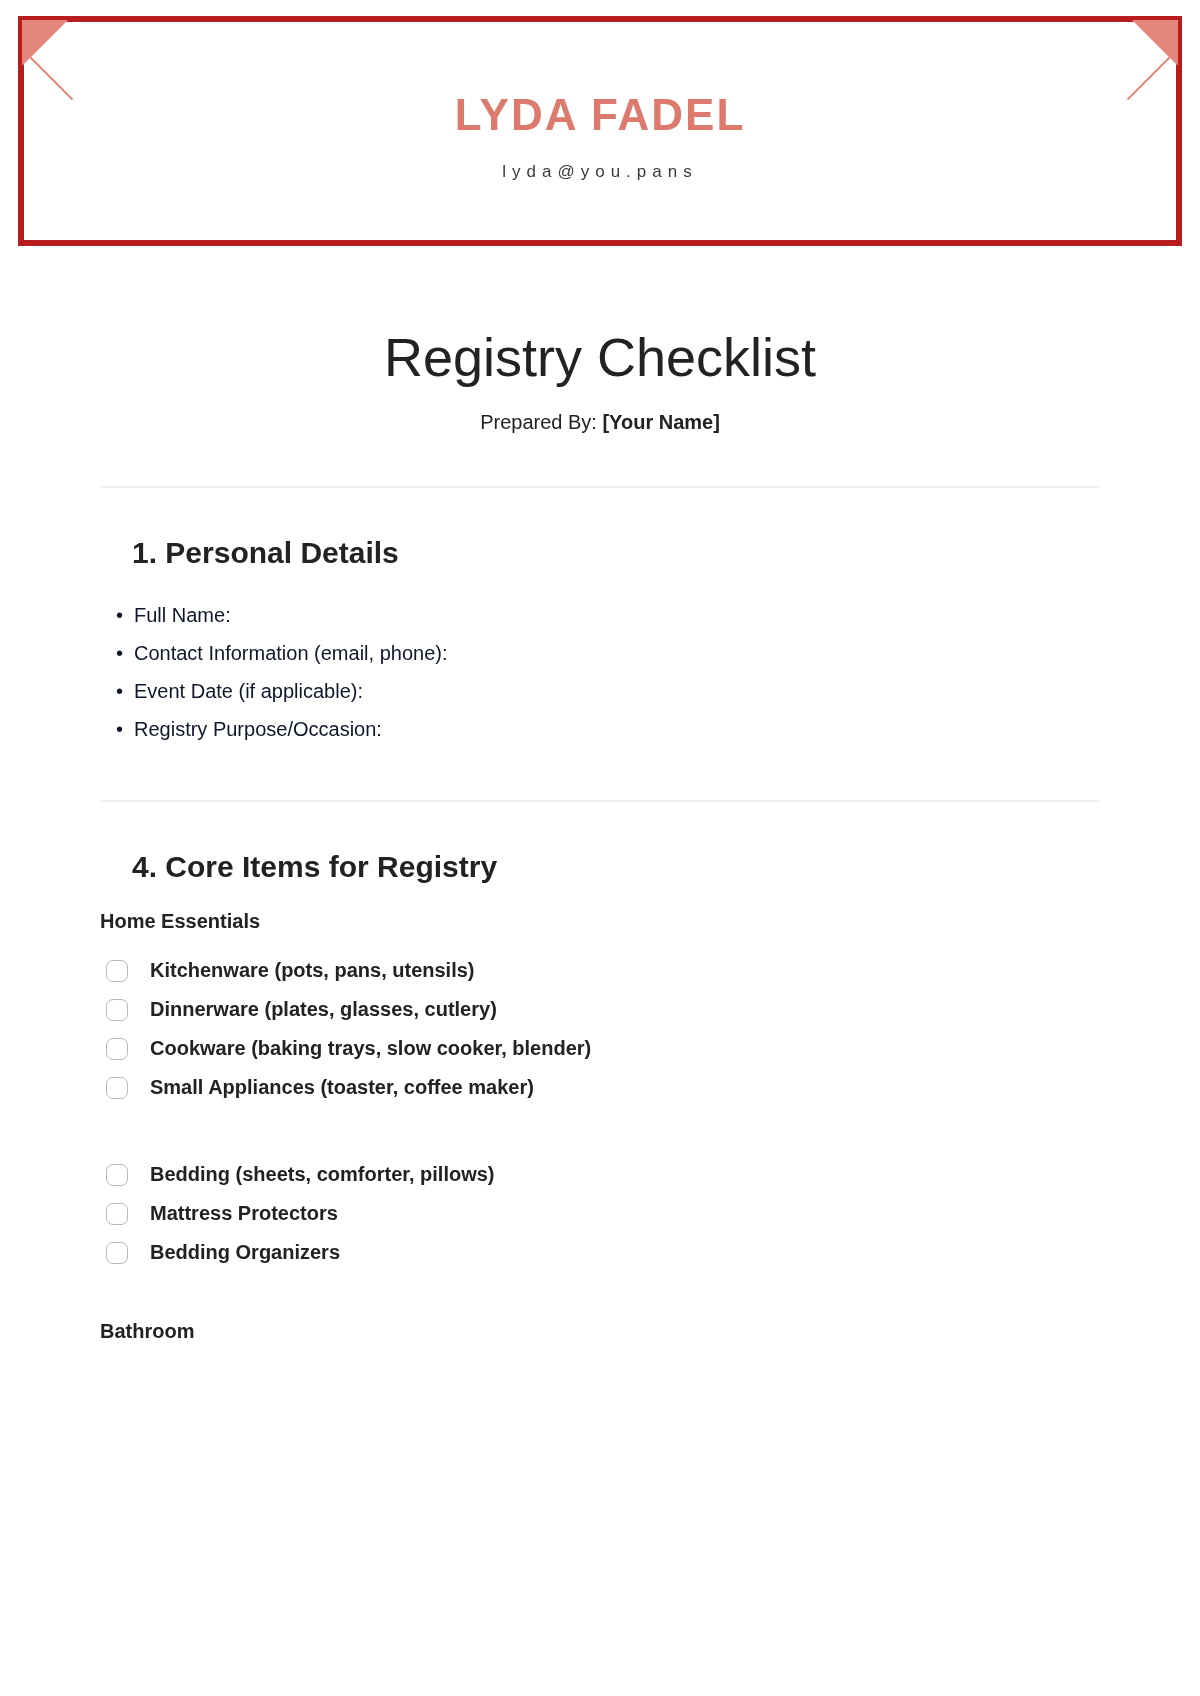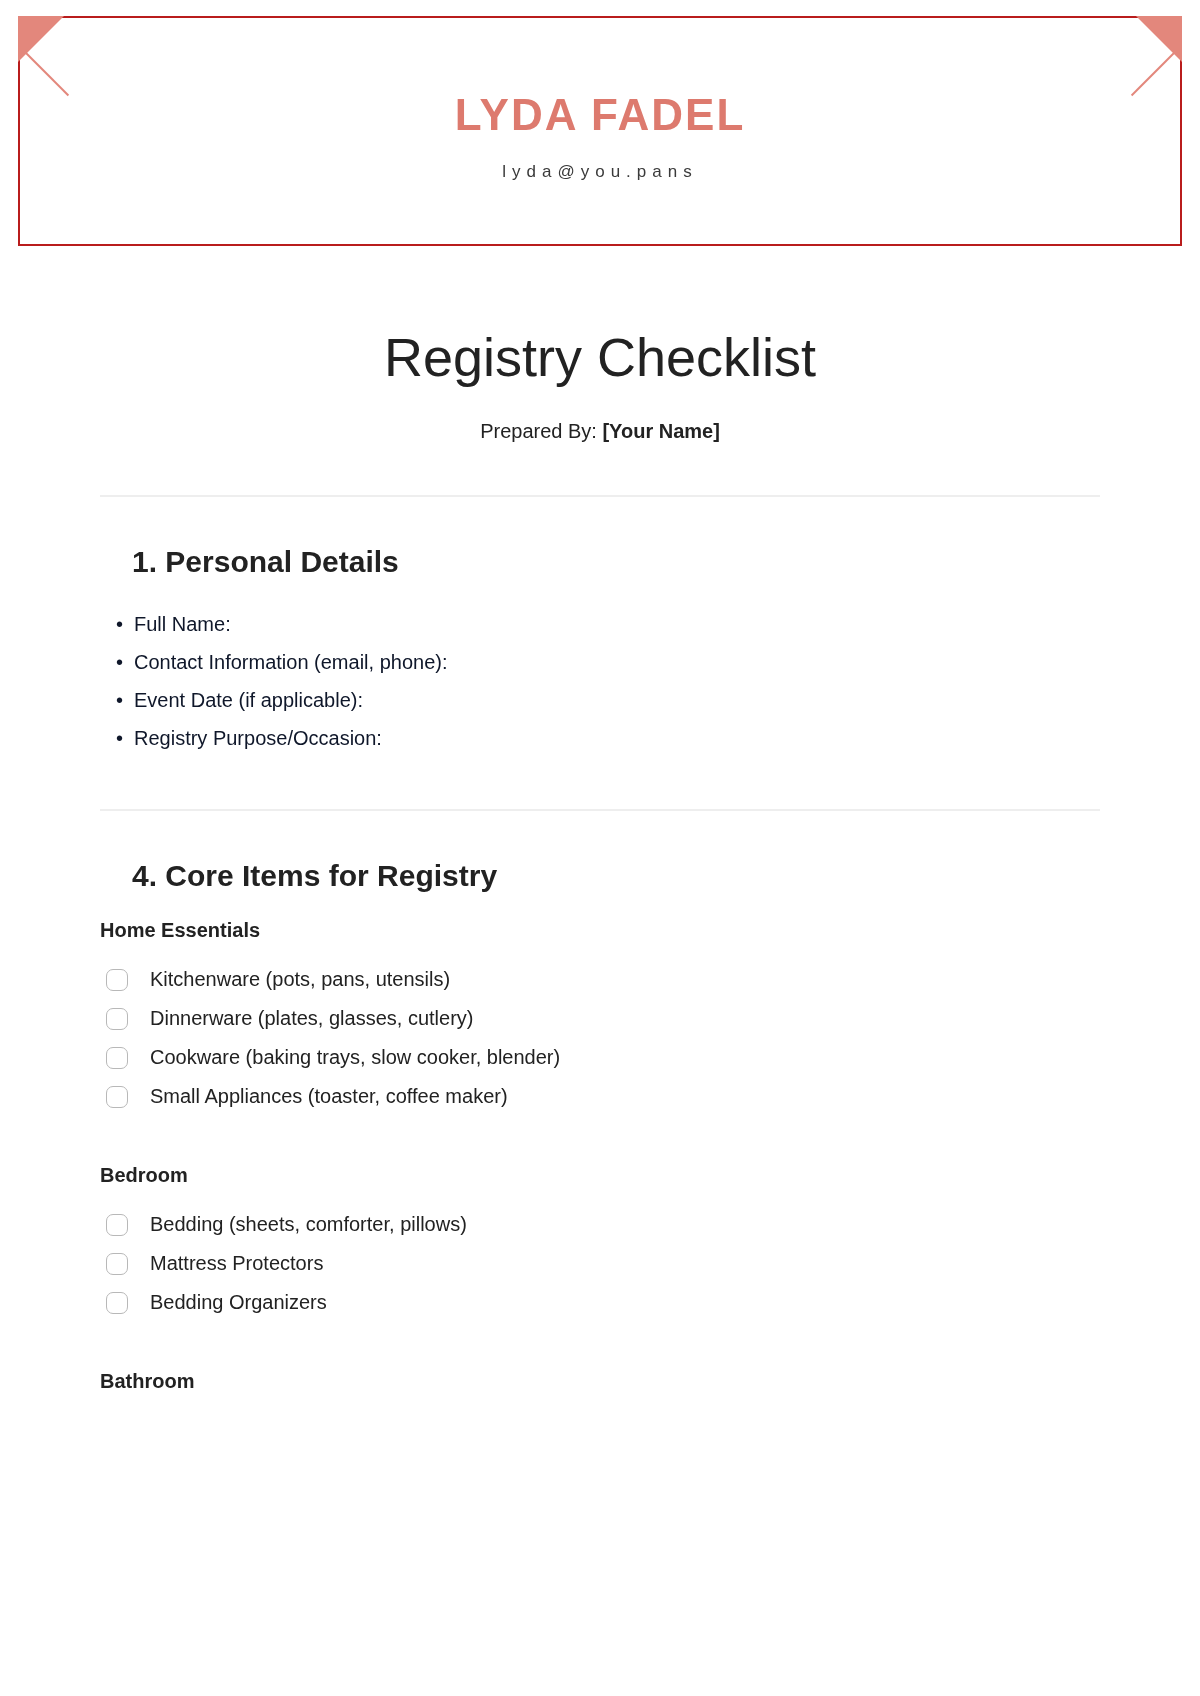--- a/index.html
+++ b/index.html
@@ -7,21 +7,21 @@
     font-family: Arial, Helvetica, sans-serif;
     background: #fff;
     width: 1200px;
     height: 1696px;
     position: relative;
     color: #2b2b2b;
   }
   .header-frame {
     position: relative;
     margin: 16px 18px 0 18px;
-    border: 2px solid #b91c1c;
+    border: 6px solid #b91c1c;
     height: 230px;
     background: #fff;
     display: flex;
     flex-direction: column;
     align-items: center;
     justify-content: center;
   }
   .corner {
     position: absolute;
     width: 0; height: 0;
@@ -62,21 +62,21 @@
   }
   .doc-title {
     font-size: 54px;
     font-weight: 400;
     text-align: center;
     color: #222;
   }
   .prepared-by {
     text-align: center;
     font-size: 20px;
-    margin-top: 32px;
+    margin-top: 23px;
     color: #222;
   }
   .prepared-by .bold { font-weight: 700; }
   hr.sep {
     border: none;
     border-top: 2px solid #eee;
     margin: 52px 0 48px 0;
   }
   .section-heading {
     font-size: 30px;
@@ -107,20 +107,21 @@
     font-size: 20px;
     font-weight: 700;
     color: #222;
     margin-top: 14px;
     margin-bottom: 18px;
   }
   .checklist {
     list-style: none;
     padding-left: 6px;
     margin-bottom: 48px;
+    font-weight: bold;
   }
   .checklist li {
     display: flex;
     align-items: center;
     gap: 22px;
     font-size: 20px;
     line-height: 1.95;
     color: #222;
   }
   .checkbox {
@@ -175,21 +176,20 @@
     <li>
         <span class="checkbox"></span>
         <span>Cookware (baking trays, slow cooker, blender)</span>
       </li>
     <li>
         <span class="checkbox"></span>
         <span>Small Appliances (toaster, coffee maker)</span>
       </li>
   </ul>
 
-  <div class="subheading">Bedroom</div>
   <ul class="checklist">
     <li>
         <span class="checkbox"></span>
         <span>Bedding (sheets, comforter, pillows)</span>
       </li>
     <li>
         <span class="checkbox"></span>
         <span>Mattress Protectors</span>
       </li>
     <li>

